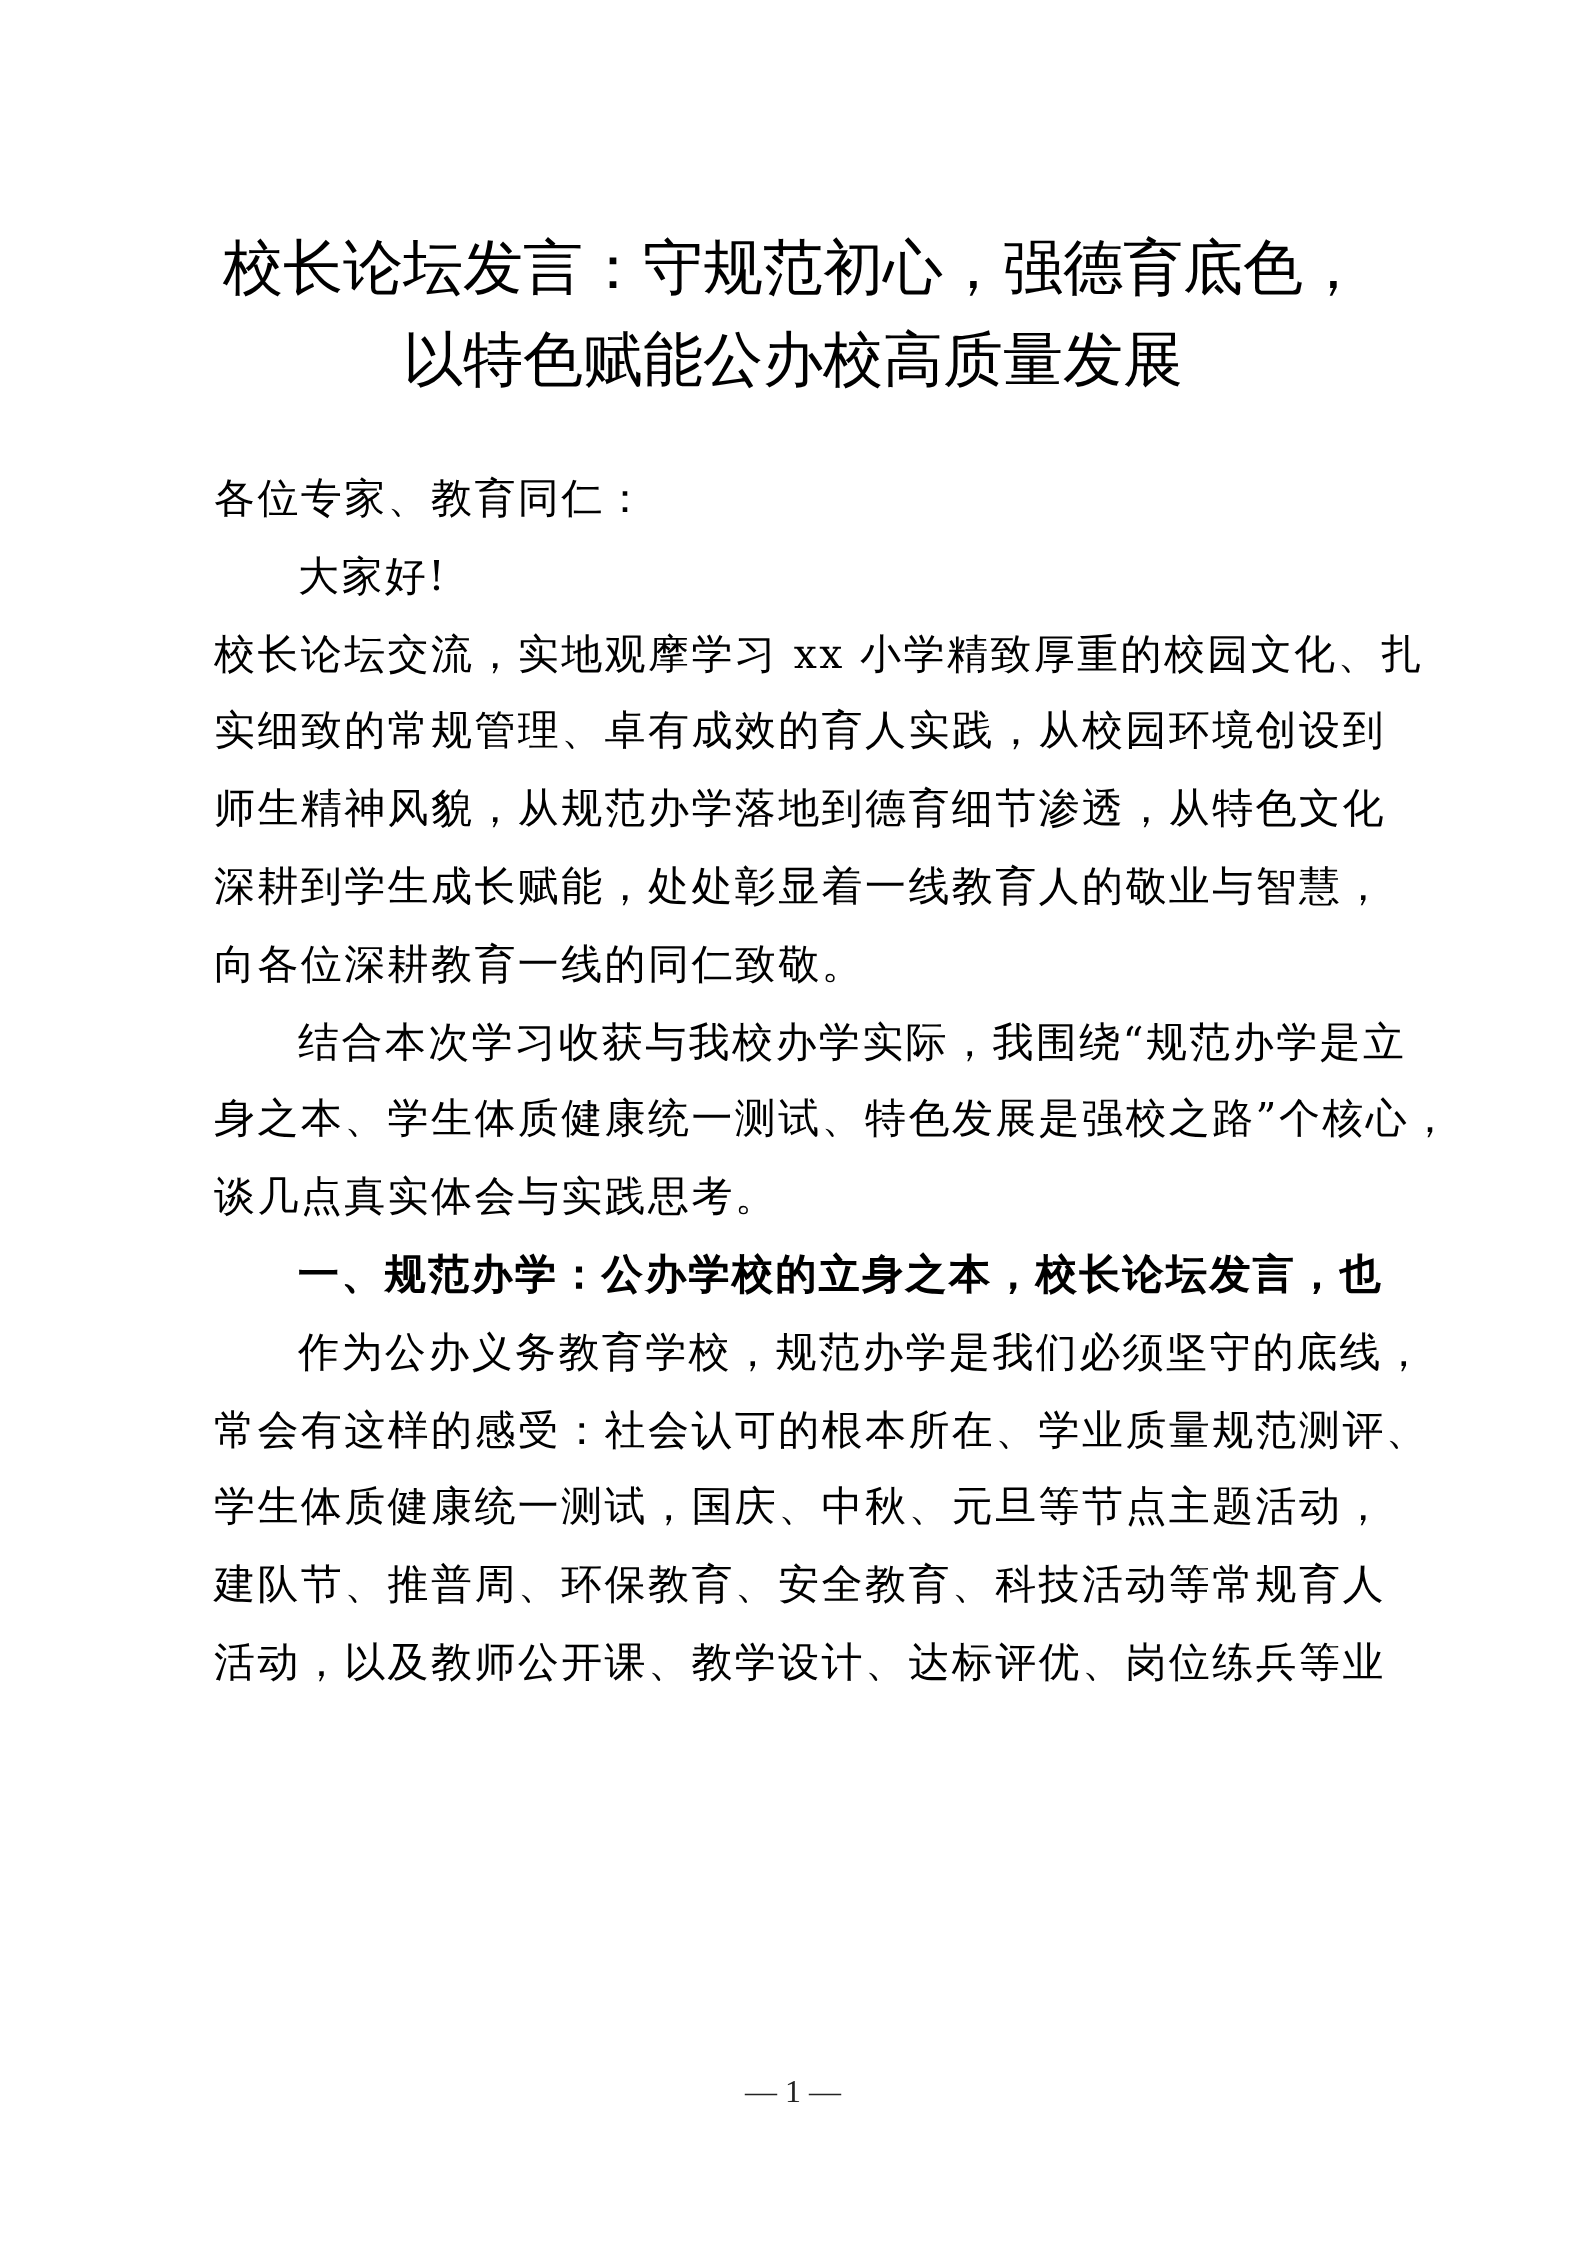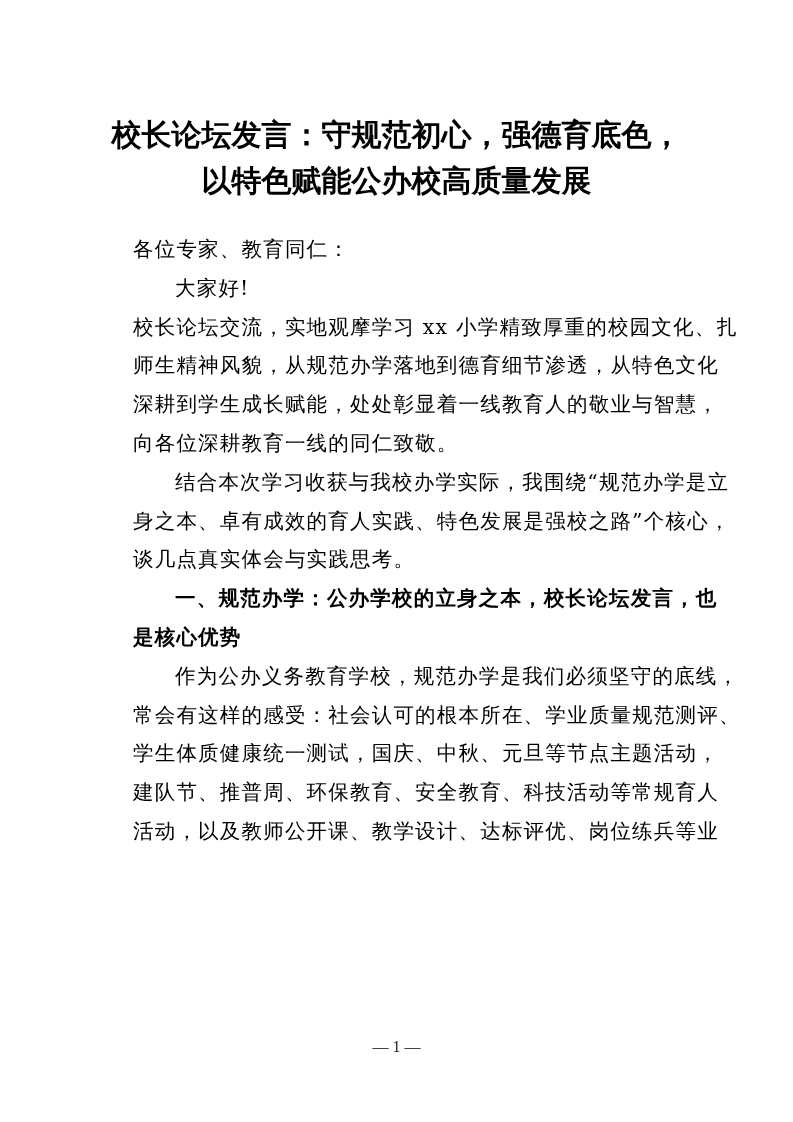--- a/index.html
+++ b/index.html
@@ -21,39 +21,38 @@
       width: 793px;
       height: 1122px;
     }
     .title {
       position: absolute;
       left: 90px;
       width: 613px;
       top: 112px;
       text-align: center;
       font-family: "DejaVu Sans", "Liberation Sans", sans-serif;
-      font-weight: bold;
+      font-weight: normal;
       font-size: 30px;
       line-height: 46px;
       letter-spacing: 0px;
     }
     .body-text {
       position: absolute;
       left: 107px;
       width: 584px;
       top: 230px;
       font-size: 20.5px;
       line-height: 38.8px;
       letter-spacing: 1.2px;
     }
     .line {
       display: block;
       white-space: nowrap;
       height: 38.8px;
-      margin-left: 26px;
     }
     .indent {
       padding-left: 42px;
     }
     .heading {
       font-weight: bold;
     }
     .footer {
       position: absolute;
       left: 0;
@@ -73,30 +72,30 @@
   <div class="title">
     <div>校长论坛发言：守规范初心，强德育底色，</div>
     <div>以特色赋能公办校高质量发展</div>
   </div>
 
   <div class="body-text">
     <span class="line">各位专家、教育同仁：</span>
     <span class="line indent">大家好!</span>
 
     <span class="line">校长论坛交流，实地观摩学习 xx 小学精致厚重的校园文化、扎</span>
+    <span class="line">实细致的常规管理、卓有成效的育人实践，从校园环境创设到</span>
     <span class="line">师生精神风貌，从规范办学落地到德育细节渗透，从特色文化</span>
     <span class="line">深耕到学生成长赋能，处处彰显着一线教育人的敬业与智慧，</span>
     <span class="line">向各位深耕教育一线的同仁致敬。</span>
 
     <span class="line indent">结合本次学习收获与我校办学实际，我围绕“规范办学是立</span>
-    <span class="line">身之本、卓有成效的育人实践、特色发展是强校之路”个核心，</span>
+    <span class="line">身之本、学生体质健康统一测试、特色发展是强校之路”个核心，</span>
     <span class="line">谈几点真实体会与实践思考。</span>
 
     <span class="line indent heading">一、规范办学：公办学校的立身之本，校长论坛发言，也</span>
-    <span class="line heading">是核心优势</span>
 
     <span class="line indent">作为公办义务教育学校，规范办学是我们必须坚守的底线，</span>
     <span class="line">常会有这样的感受：社会认可的根本所在、学业质量规范测评、</span>
     <span class="line">学生体质健康统一测试，国庆、中秋、元旦等节点主题活动，</span>
     <span class="line">建队节、推普周、环保教育、安全教育、科技活动等常规育人</span>
     <span class="line">活动，以及教师公开课、教学设计、达标评优、岗位练兵等业</span>
   </div>
 
   <div class="footer">— 1 —</div>
 

